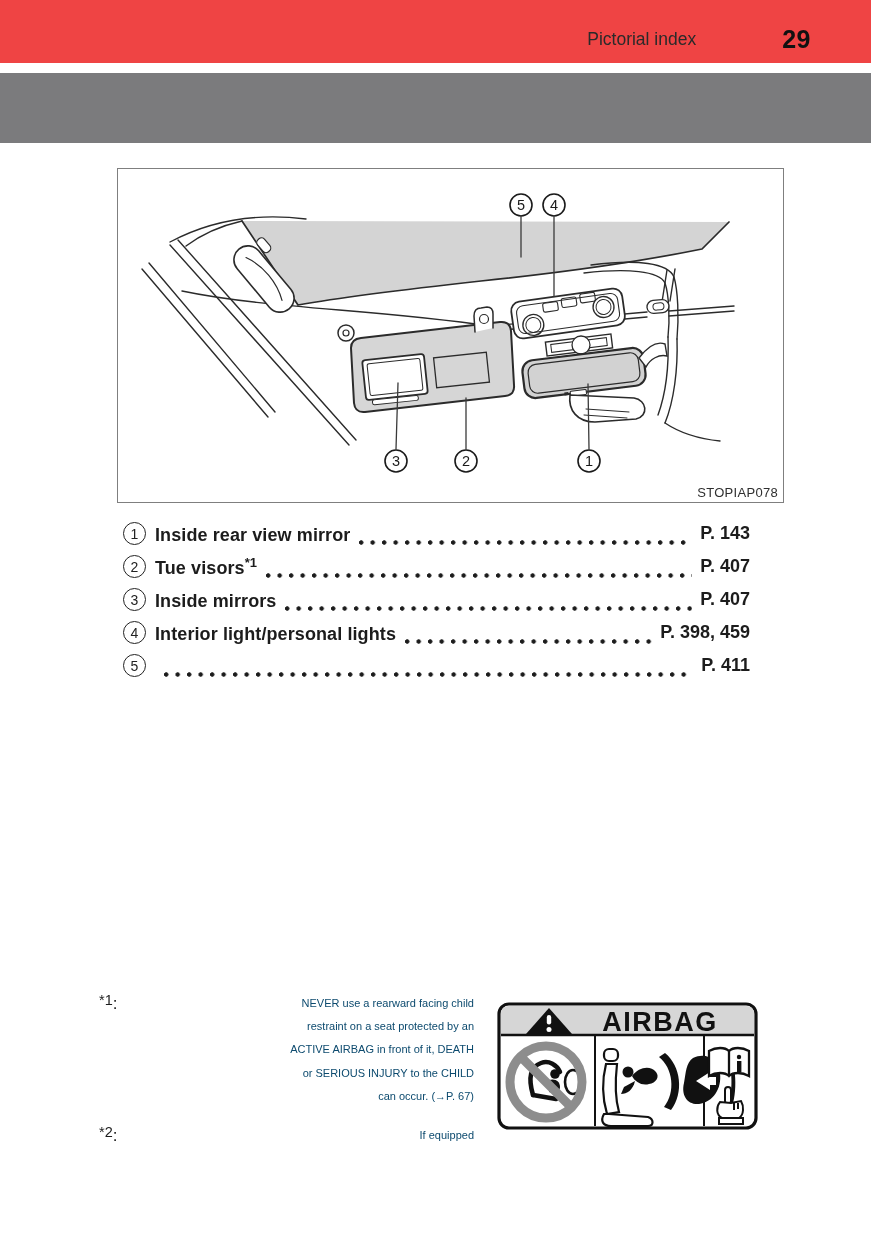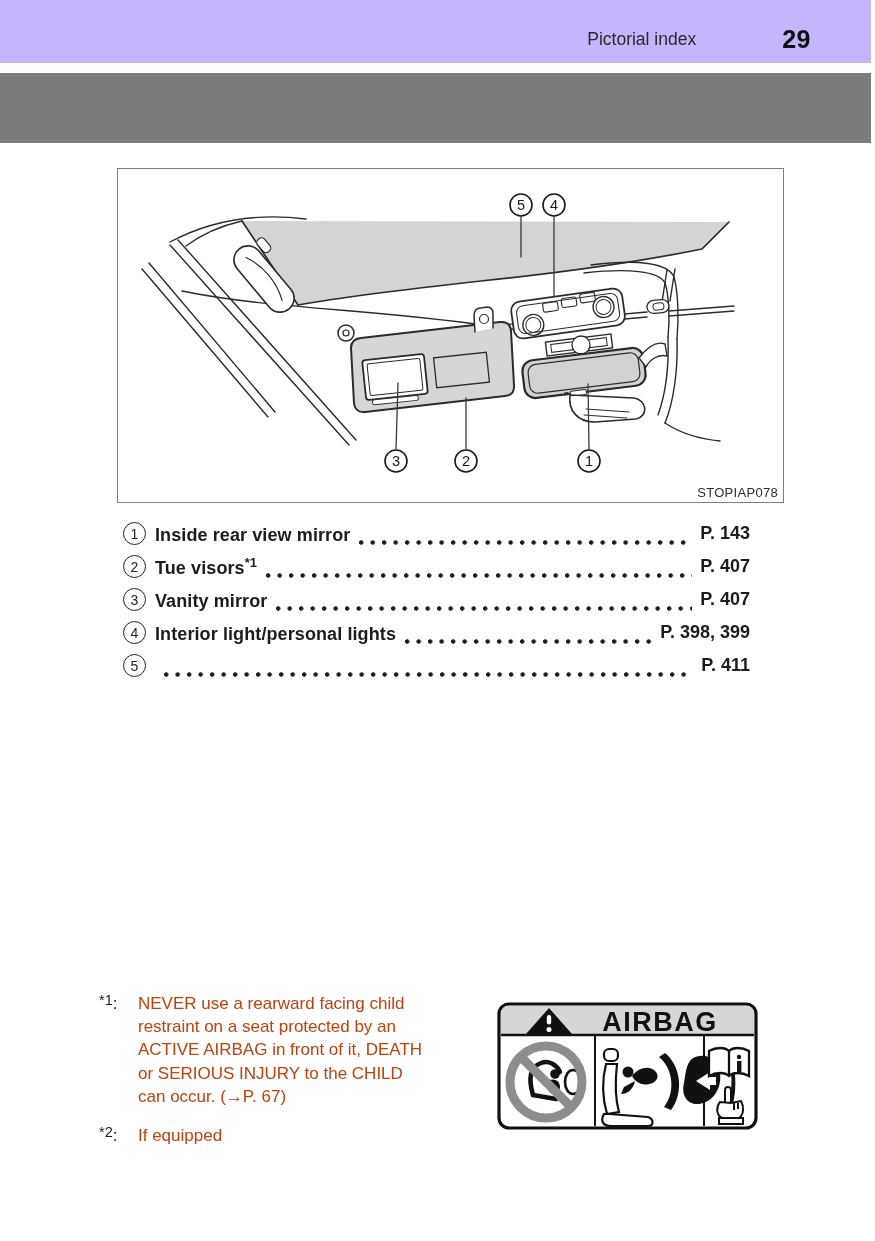--- a/index.html
+++ b/index.html
@@ -4,21 +4,21 @@
 <style>
   * { margin:0; padding:0; box-sizing:border-box; }
   html,body { background:#fff; }
   body {
     width:875px; height:1241px; position:relative; overflow:hidden;
     font-family:"Liberation Sans", sans-serif; color:#1c1c1c;
   }
   
   .header-band {
     position:absolute; left:0; top:0; width:871px; height:63px;
-    background:#c4b5fd; display:flex; align-items:center; justify-content:flex-end;
+    background:#ef4444; display:flex; align-items:center; justify-content:flex-end;
     padding-right:60px; padding-top:16px;
   }
   .header-title { font-size:17.5px; color:#2a2a2a; }
   .header-page { font-size:25px; font-weight:bold; color:#111; margin-left:86px; letter-spacing:0.5px; }
   
   .section-bar { position:absolute; left:0; top:73px; width:871px; height:70px; background:#7b7b7d; }
   
   .figure-box {
     position:absolute; left:117px; top:168px; width:667px; height:335px;
     border:1px solid #7f7f7f; background:#fff;
@@ -41,21 +41,21 @@
     flex:1 1 auto; height:5px; margin:0 8px 0 9px; align-self:flex-end; margin-bottom:5px;
     background-image:radial-gradient(circle at 2.2px 2.5px, #1c1c1c 1.9px, transparent 2.5px);
     background-size:11.5px 5px; background-repeat:repeat-x;
   }
   .item-page { font-size:18px; font-weight:bold; white-space:nowrap; }
   
   .footnotes { position:absolute; left:0; top:992px; width:875px; }
   .footnote { display:flex; padding-left:99px; }
   .fn-marker { flex:0 0 39px; font-size:17px; padding-top:2px; }
   .fn-sup { font-size:14.5px; position:relative; top:-4px; }
-  .fn-text { width:336px; font-size:17px; line-height:23.2px; white-space:pre-line; color:#c2410c; }
+  .fn-text { width:336px; font-size:11px; line-height:23.2px; white-space:pre-line; color:#0c4a6e;text-align:right; }
   .footnote2 { margin-top:16px; }
   .airbag-wrap { position:absolute; left:497px; top:10px; width:261px; height:128px; }
 </style>
 </head>
 <body>
 
 <div class="header-band">
   <span class="header-title">Pictorial index</span>
   <span class="header-page">29</span>
 </div>
@@ -181,29 +181,29 @@
     <span class="item-page">P. 143</span>
   </div>
   <div class="index-row">
     <span class="num-circle">2</span>
     <span class="item-label"><span>Tue visors</span><sup class="item-sup">*1</sup></span>
     <span class="leader"></span>
     <span class="item-page">P. 407</span>
   </div>
   <div class="index-row">
     <span class="num-circle">3</span>
-    <span class="item-label"><span>Vanity mirror</span><sup class="item-sup"></sup></span>
+    <span class="item-label"><span>Inside mirrors</span><sup class="item-sup"></sup></span>
     <span class="leader"></span>
     <span class="item-page">P. 407</span>
   </div>
   <div class="index-row">
     <span class="num-circle">4</span>
     <span class="item-label"><span>Interior light/personal lights</span><sup class="item-sup"></sup></span>
     <span class="leader"></span>
-    <span class="item-page">P. 398, 399</span>
+    <span class="item-page">P. 398, 459</span>
   </div>
   <div class="index-row">
     <span class="num-circle">5</span>
     <span class="leader"></span>
     <span class="item-page">P. 411</span>
   </div>
 </div>
 
 <div class="footnotes">
   <div class="footnote">

